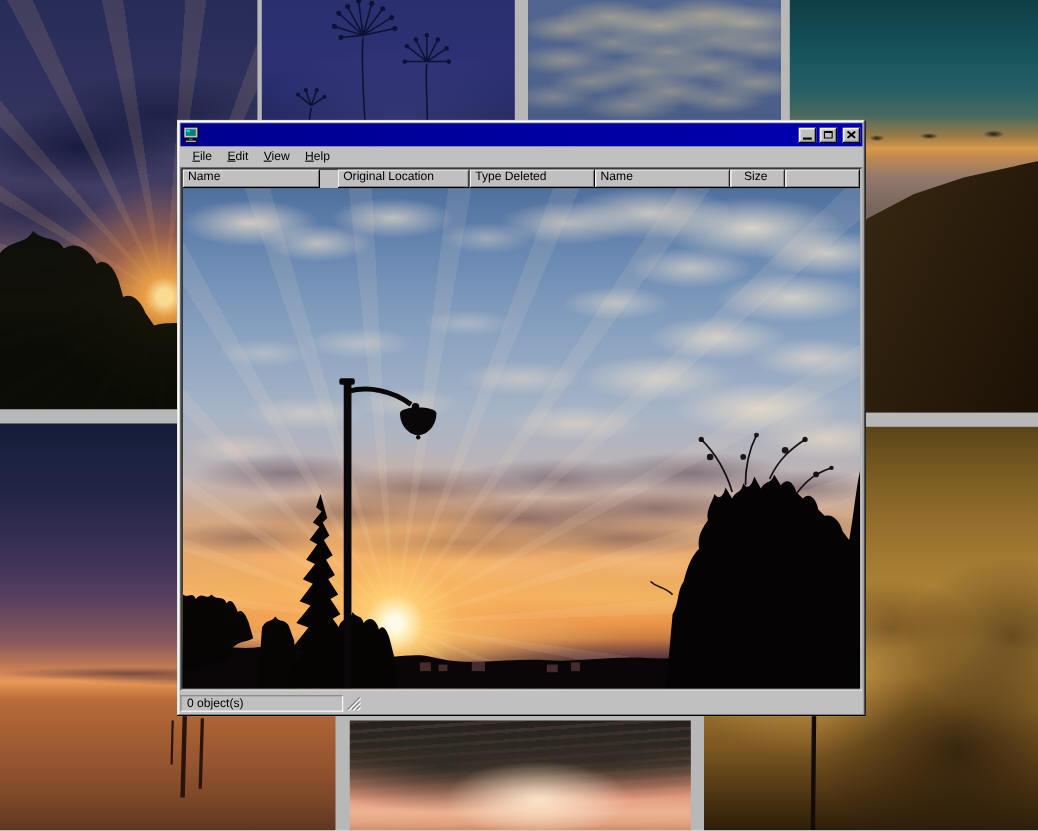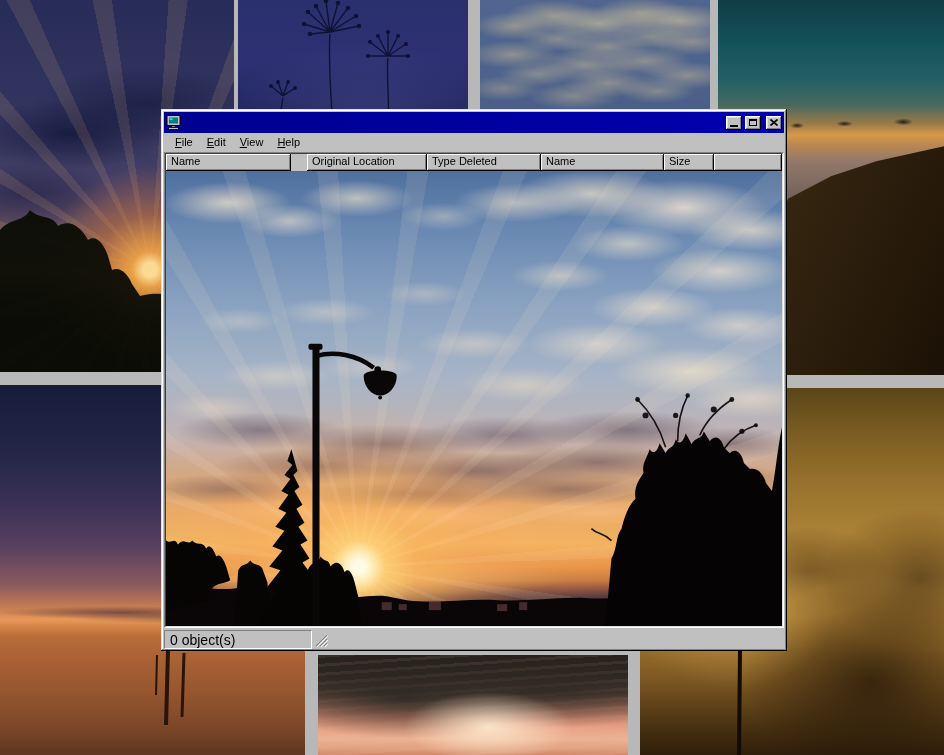--- a/index.html
+++ b/index.html
@@ -92,21 +92,21 @@
           display:flex;flex-direction:column;background:#000;}
   .client-inner{flex:1;border-top:1px solid #404040;border-left:1px solid #404040;
           border-bottom:1px solid #dfdfdf;border-right:1px solid #dfdfdf;display:flex;flex-direction:column;overflow:hidden;}
   .header-row{height:17px;flex:0 0 17px;display:flex;background:#c0c0c0;font-size:11px;}
   .hcell{box-sizing:border-box;padding:1px 5px 0 5px;background:#c0c0c0;white-space:nowrap;overflow:hidden;
          box-shadow:inset -1px -1px 0 #000, inset 1px 1px 0 #fff, inset -2px -2px 0 #808080;}
   .hcell:nth-child(1){width:125px;}
   .hcell:nth-child(2){width:120px;margin-left:16px;}
   .hcell:nth-child(3){width:114px;}
   .hcell:nth-child(4){width:123px;}
-  .hcell:nth-child(5){width:50px;text-align:left;padding-right:9px;}
+  .hcell:nth-child(5){width:50px;text-align:center;padding-right:9px;}
   .hcell:nth-child(6){flex:1;}
 
   
   .photo{flex:1;position:relative;overflow:hidden;
     background:
       radial-gradient(circle at 31.3% 87%, #fffbe8 0 6px, rgba(255,242,195,.95) 13px, rgba(255,208,115,.85) 27px, rgba(250,182,92,.5) 58px, rgba(245,162,82,.2) 115px, rgba(245,160,80,0) 165px),
       radial-gradient(300px 32px at 31% 89.5%, rgba(255,212,132,.55), transparent 70%),
       radial-gradient(60% 32% at 31% 86%, rgba(255,188,112,.35), transparent 72%),
       radial-gradient(90px 30px at 10% 7%, rgba(244,228,205,.75), transparent 70%),
       radial-gradient(70px 24px at 20% 11%, rgba(244,228,205,.6), transparent 70%),
@@ -146,21 +146,21 @@
       radial-gradient(120px 24px at 88% 68%, rgba(80,58,72,.45), transparent 70%),
       radial-gradient(120px 20px at 20% 75%, rgba(255,200,140,.45), transparent 70%),
       radial-gradient(140px 22px at 45% 76%, rgba(255,200,140,.5), transparent 70%),
       radial-gradient(120px 20px at 70% 75%, rgba(255,200,140,.45), transparent 70%),
       linear-gradient(180deg,#4f6f9e 0%,#6787b1 12%,#8ba3c1 30%,#a7b4c6 45%,#c0b4b5 58%,#d3a886 66%,#e8a868 74%,#f2b25e 82%,#e99448 87%,#c77a40 90%,#9a5a40 91.5%,#5a3c3e 93.5%,#241418 96.5%,#0a0506 100%);}
   .rays{position:absolute;inset:0;
     background:repeating-conic-gradient(from 245deg at 31.3% 87%, rgba(255,228,195,0) 0 5deg, rgba(255,230,200,.10) 5deg 8deg, rgba(255,228,195,0) 8deg 13deg);}
   .photo svg.sil{position:absolute;inset:0;width:100%;height:100%;}
 
   
-  .statusbar{height:18px;flex:0 0 18px;margin-top:2px;display:flex;gap:2px;font-size:14px;align-items:flex-start;}
+  .statusbar{height:18px;flex:0 0 18px;margin-top:2px;display:flex;gap:2px;font-size:11px;align-items:center;}
   .spanel{border-top:1px solid #808080;border-left:1px solid #808080;border-bottom:1px solid #fff;border-right:1px solid #fff;
           padding:1px 5px 0 5px;box-sizing:border-box;white-space:nowrap;overflow:hidden;}
   .spanel.first{width:148px;flex:0 0 148px;}
   .spanel.second{flex:1;}
   .grip{width:14px;flex:0 0 14px;position:relative;}
 </style>
 </head>
 <body>
 
 <div class="stage">

